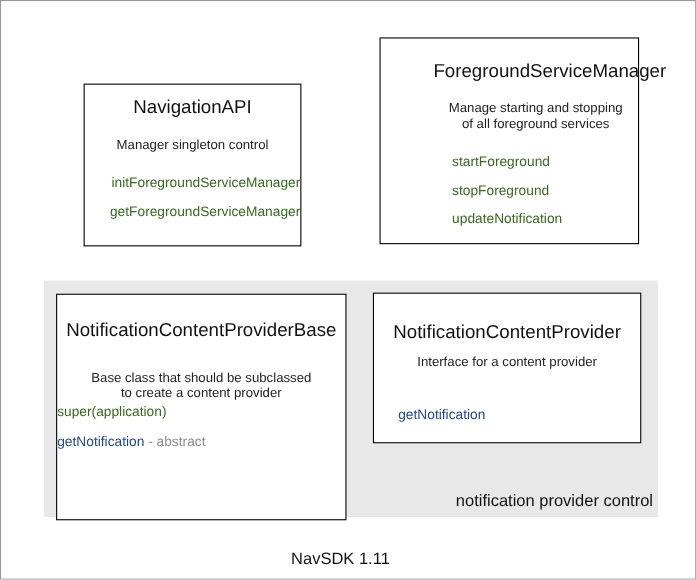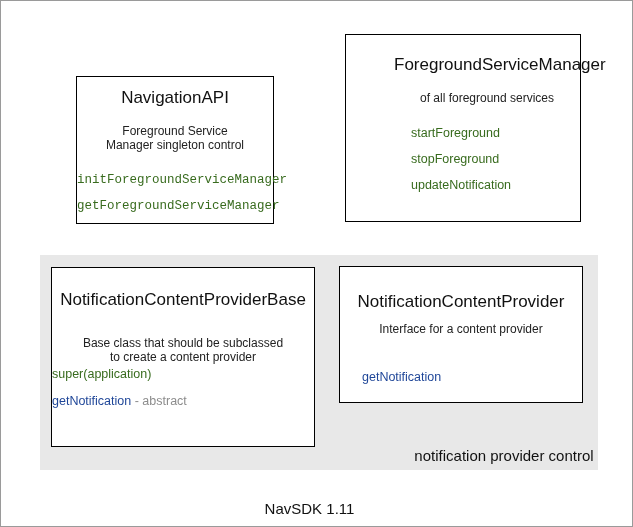--- a/index.html
+++ b/index.html
@@ -45,21 +45,21 @@
   }
   .m-green { color: var(--method-green, #386b1e); }
   .m-red   { color: var(--method-red, #a52521); }
   .m-blue  { color: var(--method-blue, #1f4698); }
   .ann     { color: var(--annotation-gray, #8c8c8c); }
 
   
   #box-navigation-api { left: 75px; top: 75px; width: 198px; height: 148px; }
   #box-navigation-api .box-title { padding-top: 11px; }
   #box-navigation-api .box-desc  { margin-top: 16px; }
-  #box-navigation-api .methods   { margin-top: 20px; text-align: left; font-family: Liberation Mono, monospace; }
+  #box-navigation-api .methods   { margin-top: 20px; text-align: right; }
   #box-navigation-api .method    { margin-bottom: 10px; }
 
   
   #box-fsm { left: 344px; top: 33px; width: 236px; height: 188px; padding-left: 48px; }
   #box-fsm .box-title { padding-top: 20px; }
   #box-fsm .box-desc  { margin-top: 16px; }
   #box-fsm .methods   { margin-top: 20px; padding-left: 17px; text-align: left; }
   #box-fsm .method    { margin-bottom: 10px; }
 
   
@@ -73,21 +73,21 @@
     left: 354px; top: 192px;
     width: 220px;
     text-align: center;
     font-size: 15px;
     line-height: 18px;
     color: #111111;
     white-space: nowrap;
   }
 
   
-  #box-provider-base { left: 11px; top: 12px; width: 264px; height: 180px; }
+  #box-provider-base { left: 11px; top: 12px; width: 264px; height: 206px; }
   #box-provider-base .box-title { padding-top: 22px; }
   #box-provider-base .box-desc  { margin-top: 26px; }
   #box-provider-base .methods   { margin-top: 2px; text-align: left; }
   #box-provider-base .method    { margin-bottom: 11px; }
 
   
   #box-provider { left: 299px; top: 11px; width: 244px; height: 137px; }
   #box-provider .box-title { padding-top: 25px; }
   #box-provider .box-desc  { margin-top: 10px; }
   #box-provider .methods   { margin-top: 33px; padding-left: 22px; text-align: left; }
@@ -102,32 +102,32 @@
   }
 </style>
 </head>
 <body>
 
 <div class="canvas">
 
   <div class="class-box" id="box-navigation-api">
     <div class="box-title">NavigationAPI</div>
     <div class="box-desc">
-      <div>Foreground Service</div>
       <div>Manager singleton control</div>
     </div>
     <div class="methods">
       <div class="method m-green">initForegroundServiceManager</div>
       <div class="method m-green">getForegroundServiceManager</div>
     </div>
   </div>
 
   <div class="class-box" id="box-fsm">
     <div class="box-title">ForegroundServiceManager</div>
     <div class="box-desc">
+      <div>Manage starting and stopping</div>
       <div>of all foreground services</div>
     </div>
     <div class="methods">
       <div class="method m-green">startForeground</div>
       <div class="method m-green">stopForeground</div>
       <div class="method m-green">updateNotification</div>
     </div>
   </div>
 
   <div class="region">

